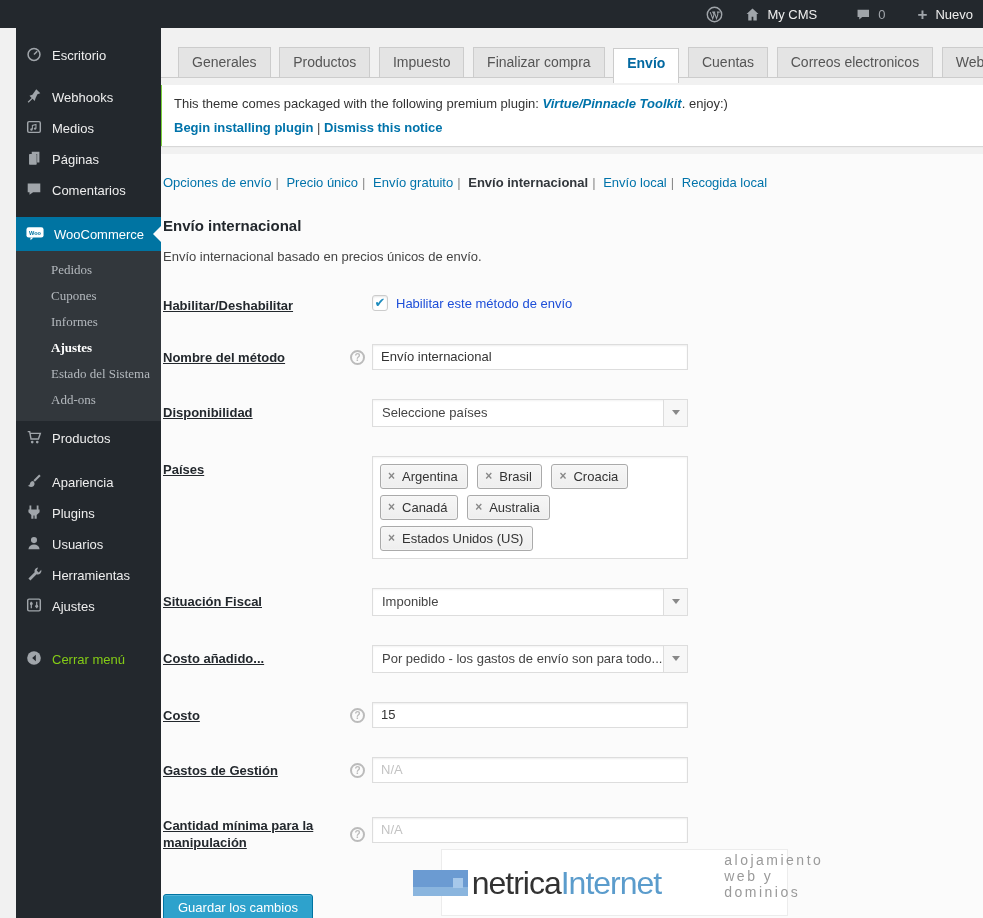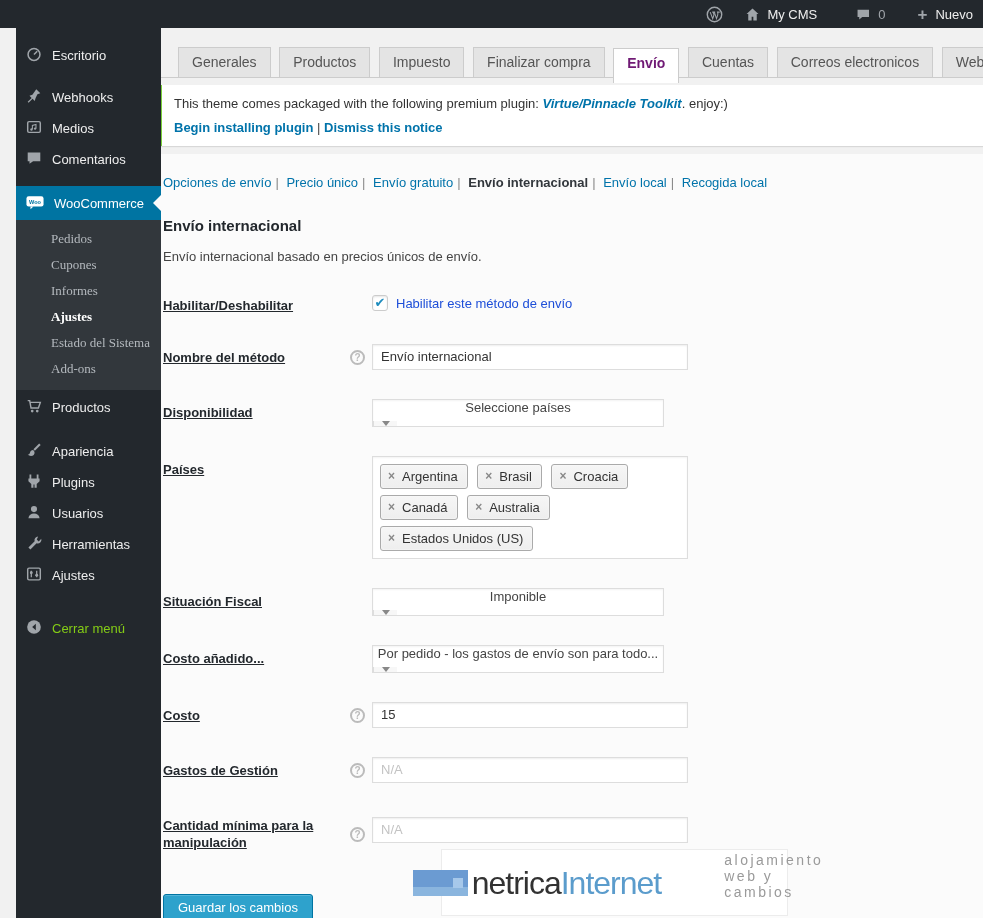--- a/index.html
+++ b/index.html
@@ -25,21 +25,21 @@
   .submenu { background:#32373c; padding:6px 0 8px 0;font-family:Liberation Serif, serif; }
   .submenu-item { display:block; padding:5px 0 5px 35px; color:#b4b9be; font-size:13px; cursor:pointer; }
   .submenu-item.current { color:#fff; font-weight:bold; }
   .menu-item.collapse { color:#84cc16; margin-top:22px; }
 
   
   .content { position:absolute; top:28px; left:145px; right:0; bottom:0; background:#f1f1f1; display:flex; flex-direction:column; }
 
   .tabstrip { padding:19px 0 0 33px; border-bottom:1px solid #ccc; white-space:nowrap; }
   .tab { display:inline-block; vertical-align:bottom; background:#e4e4e4; border:1px solid #ccc; border-bottom:none; padding:6px 13px 7px 13px; margin-right:5px; font-size:14px; color:#555; cursor:pointer; }
-  .tab.active { background:#fff; color:#701a75; font-weight:bold; padding-bottom:12px; margin-bottom:-6px; position:relative; z-index:2; }
+  .tab.active { background:#fff; color:#0369a1; font-weight:bold; padding-bottom:12px; margin-bottom:-6px; position:relative; z-index:2; }
 
   .notice { background:#fff; border-left:4px solid #7ad03a; box-shadow:0 1px 1px 0 rgba(0,0,0,.1); margin:7px 0 0 13px; padding:2px 12px; }
   .notice p { margin:9px 0; font-size:13px; color:#333; }
   .notice a { color:#0073aa; }
   .notice .plugin-link { font-style:italic; font-weight:bold; }
   .notice .action { font-weight:bold; }
   .notice .pipe { color:#444; }
 
   .panel { background:#fbfbfb; margin-top:8px; flex:1; padding:21px 0 0 18px; position:relative; }
 
@@ -59,21 +59,21 @@
   .help-icon { display:inline-block; width:15px; height:15px; border:2px solid #bbb; border-radius:50%; color:#bbb; font-size:10px; font-weight:bold; text-align:center; line-height:11px; cursor:pointer; }
   .ffield { width:316px; }
 
   .checkline { display:flex; align-items:center; gap:8px; padding-top:3px; }
   .checkbox { width:16px; height:16px; background:#fff; border:1px solid #ccc; border-radius:3px; box-shadow:inset 0 1px 2px rgba(0,0,0,.1); color:#1e8cbe; font-size:13px; line-height:14px; text-align:center; cursor:pointer; }
   .checklabel { color:#1d4ed8;text-align:right; }
 
   .text-input { width:316px; height:26px; border:1px solid #ddd; background:#fff; box-shadow:inset 0 1px 2px rgba(0,0,0,.07); padding:0 8px; font-size:13px; color:#333; font-family:inherit; }
   .text-input::placeholder { color:#c3c3c3; }
 
-  .select { width:292px; height:28px; border:1px solid #ddd; background:#fff; display:flex; align-items:center; cursor:pointer; box-shadow:inset 0 1px 2px rgba(0,0,0,.05);flex-direction:column; }
+  .select { width:316px; height:28px; border:1px solid #ddd; background:#fff; display:flex; align-items:center; cursor:pointer; box-shadow:inset 0 1px 2px rgba(0,0,0,.05); }
   .select .sel-text { flex:1; padding:0 9px; color:#444; white-space:nowrap; overflow:hidden; }
   .select .sel-arrow { width:24px; align-self:stretch; border-left:1px solid #ddd; background:#f7f7f7; display:flex; align-items:center; justify-content:center; }
   .caret { width:0; height:0; border-left:4px solid transparent; border-right:4px solid transparent; border-top:5px solid #888; }
 
   .tagbox { width:316px; min-height:92px; border:1px solid #ddd; background:#fff; padding:4px; box-shadow:inset 0 1px 2px rgba(0,0,0,.05); }
   .tag { display:inline-flex; align-items:center; gap:7px; background:linear-gradient(#f6f6f6,#eee); border:1px solid #aaa; border-radius:3px; padding:4px 9px 4px 7px; margin:3px; font-size:13px; color:#333; cursor:pointer; box-shadow:0 0 2px #fff inset; }
   .tag-x { color:#888; font-weight:bold; font-size:12px; line-height:1; cursor:pointer; }
 
   .save-btn { margin-top:42px; display:inline-block; background:#2ea2cc; border:1px solid #0074a2; border-radius:3px; color:#fff; font-size:13px; padding:5px 14px 6px 14px; cursor:pointer; box-shadow:inset 0 1px 0 rgba(120,200,230,.5), 0 1px 0 rgba(0,0,0,.15); font-family:inherit; }
 
@@ -141,20 +141,27 @@
       <span><svg width="18" height="18" viewBox="0 0 20 20">
             <rect x="3" y="4" width="14" height="12" rx="1.5" fill="none" stroke="#a0a5aa" stroke-width="1.6"></rect>
             <path d="M8.2 12.6V8.2l4-1v4.4" fill="none" stroke="#a0a5aa" stroke-width="1.2"></path>
             <circle cx="7.2" cy="12.8" r="1.3" fill="#a0a5aa"></circle>
             <circle cx="11.2" cy="11.8" r="1.3" fill="#a0a5aa"></circle>
           </svg></span>
       <span>Medios</span>
     </div>
     <div class="menu-item">
       <span><svg width="18" height="18" viewBox="0 0 20 20">
+            <path d="M7.5 3h8.5v12h-2.5V5.5H7.5z" fill="#a0a5aa"></path>
+            <rect x="4.5" y="5.5" width="8.5" height="12" rx="0.8" fill="#a0a5aa"></rect>
+          </svg></span>
+      <span>Páginas</span>
+    </div>
+    <div class="menu-item">
+      <span><svg width="18" height="18" viewBox="0 0 20 20">
             <path d="M3 4h14v9.5H9l-4 3v-3H3z" fill="#a0a5aa"></path>
           </svg></span>
       <span>Comentarios</span>
     </div>
     <div class="menu-gap"></div>
     <div class="menu-item active-blue">
       <span><svg width="20" height="18" viewBox="0 0 20 20">
             <rect x="0.5" y="3.5" width="19" height="11.5" rx="2.5" fill="#ffffff"></rect>
             <path d="M5 15v3l3.2-3z" fill="#ffffff"></path>
             <text x="10" y="11.8" font-size="6.2" text-anchor="middle" fill="#0074a2" font-weight="bold" font-family="Liberation Sans, sans-serif">Woo</text>
@@ -379,14 +386,14 @@
   </div>
 </div>
 
 <div class="watermark">
   <div class="wm-row">
     <div class="wm-rect">
         <span class="wm-sq"></span>
       </div>
     <div class="wm-brand"><span class="dark">netrica</span><span class="light">Internet</span></div>
   </div>
-  <div class="wm-tagline">alojamiento web y cambios</div>
+  <div class="wm-tagline">alojamiento web y dominios</div>
 </div>
 
 </body></html>

